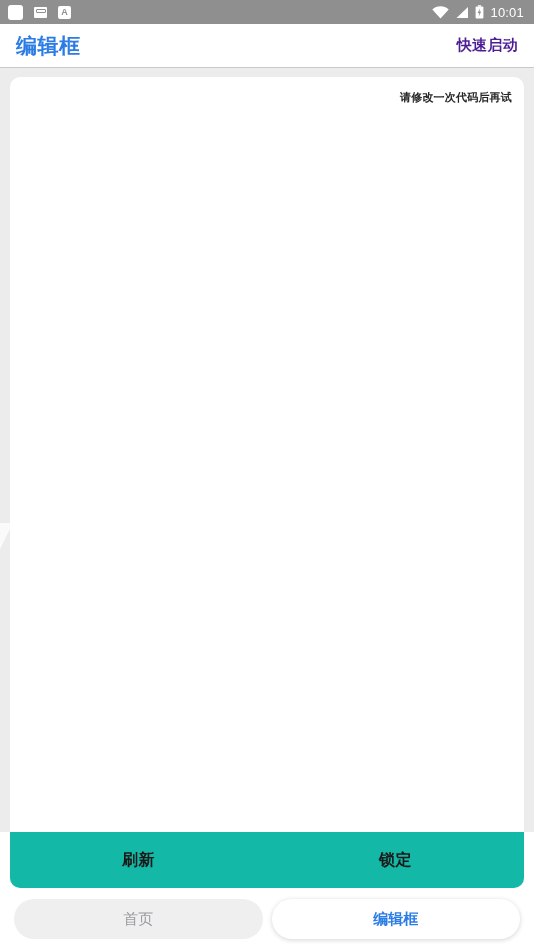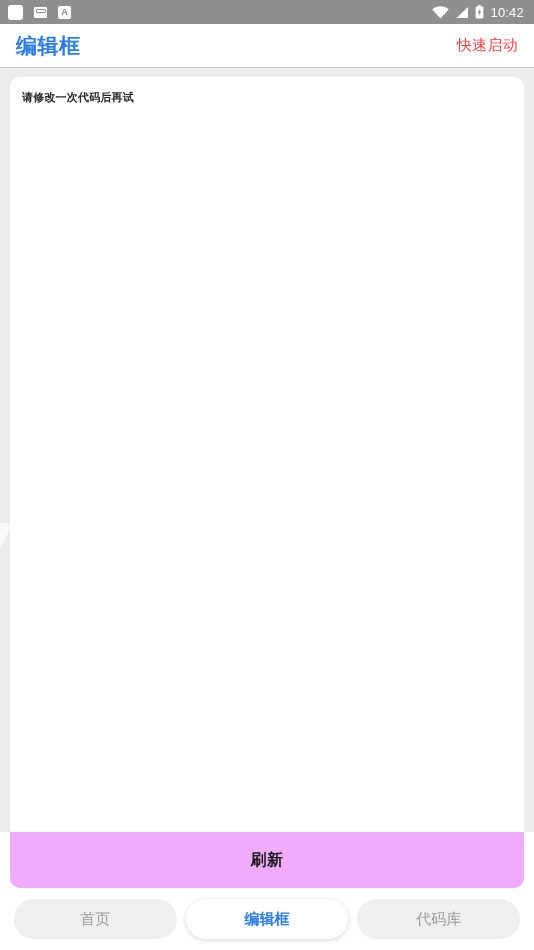--- a/index.html
+++ b/index.html
@@ -105,35 +105,36 @@
     border-bottom: 1px solid #c9c9c9;
   }
   .app-title {
     font-size: 21px;
     font-weight: bold;
     color: #2b7ce5;
     letter-spacing: 0.5px;
   }
   .app-action {
     font-size: 15px;
-    font-weight: normal;
-    color: #ef4444;
+    font-weight: bold;
+    color: #4c1d95;
     letter-spacing: 0.3px;
   }
 
   
   .content-region {
     flex: 1 1 auto;
     background: #ececec;
     padding: 9px 10px 0 10px;
     box-sizing: border-box;
     display: flex;
     flex-direction: column;
     min-height: 0;
     position: relative;
+    text-align: right;
   }
   .edit-card {
     flex: 1 1 auto;
     background: #ffffff;
     border-radius: 10px 10px 0 0;
     padding: 12px 12px 0 12px;
     box-sizing: border-box;
     overflow: hidden;
     min-height: 0;
   }
@@ -155,21 +156,21 @@
     background: #ffffff;
     opacity: 0.75;
     clip-path: polygon(0 0, 100% 0, 0 100%);
     pointer-events: none;
   }
 
   
   .actionbar {
     flex: 0 0 56px;
     height: 56px;
-    background: #f0abfc;
+    background: #14b8a6;
     margin: 0 10px;
     border-radius: 0 0 10px 10px;
     display: flex;
     align-items: center;
     box-sizing: border-box;
   }
   .action-btn {
     flex: 1 1 0;
     text-align: center;
     font-size: 16px;
@@ -230,39 +231,39 @@
         <path d="M8.5 12.5 L0.3 3.4 A12 12 0 0 1 16.7 3.4 Z" fill="#ffffff"></path>
       </svg>
       <svg class="sb-signal" width="14" height="13" viewBox="0 0 14 13">
         <path d="M13 1 L13 12 L1.5 12 Z" fill="#ffffff"></path>
       </svg>
       <svg class="sb-batt" width="9" height="14" viewBox="0 0 9 14">
         <rect x="0.6" y="1.4" width="7.8" height="12" rx="1" fill="#ffffff"></rect>
         <rect x="2.9" y="0.2" width="3.2" height="1.4" fill="#ffffff"></rect>
         <path d="M5.1 3.2 L2.6 8.1 L4.2 8.1 L3.6 11.8 L6.2 6.6 L4.5 6.6 Z" fill="#8f8f8f"></path>
       </svg>
-      <span class="sb-time">10:42</span>
+      <span class="sb-time">10:01</span>
     </div>
   </div>
 
   <div class="appbar">
     <div class="app-title">编辑框</div>
     <div class="app-action">快速启动</div>
   </div>
 
   <div class="content-region">
     <div class="edit-card">
       <div class="edit-text" placeholder="请修改一次代码后再试">请修改一次代码后再试</div>
     </div>
     <div class="scroll-nub"></div>
   </div>
 
   <div class="actionbar">
     <div class="action-btn">刷新</div>
+    <div class="action-btn">锁定</div>
   </div>
 
   <div class="tabbar">
     <div class="tab">首页</div>
     <div class="tab active">编辑框</div>
-    <div class="tab">代码库</div>
   </div>
 
 </div>
 
 </body></html>

